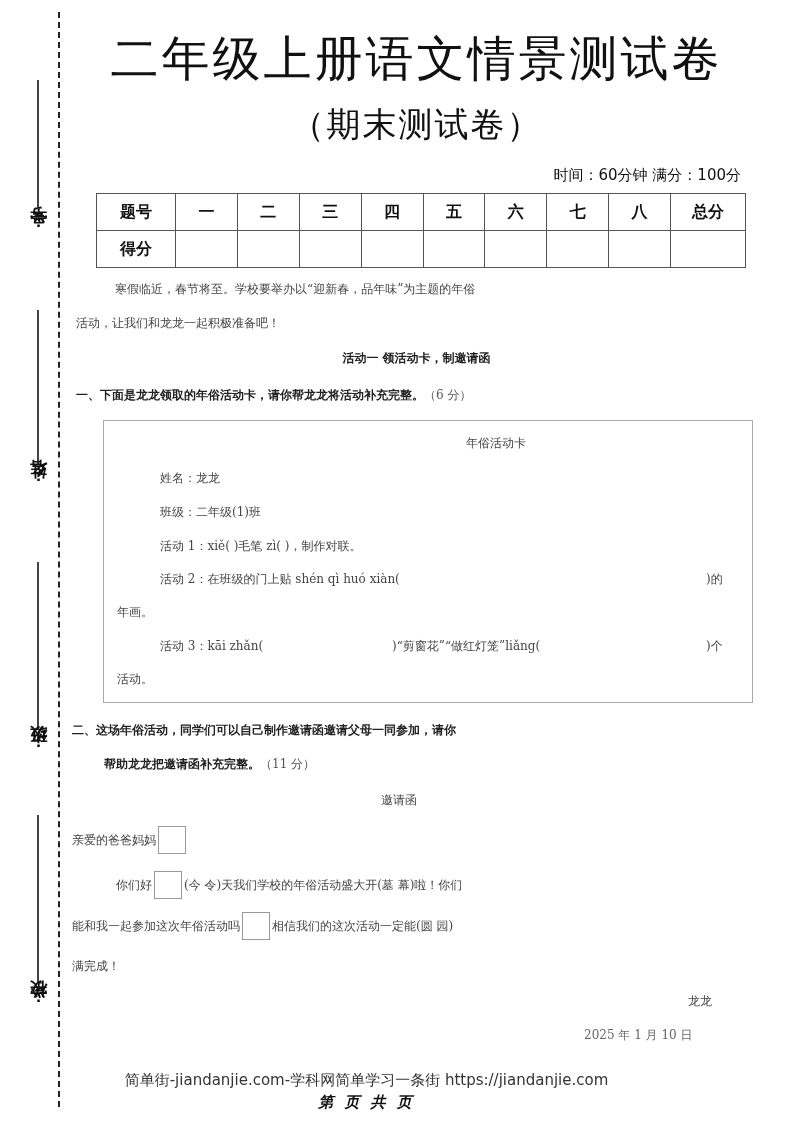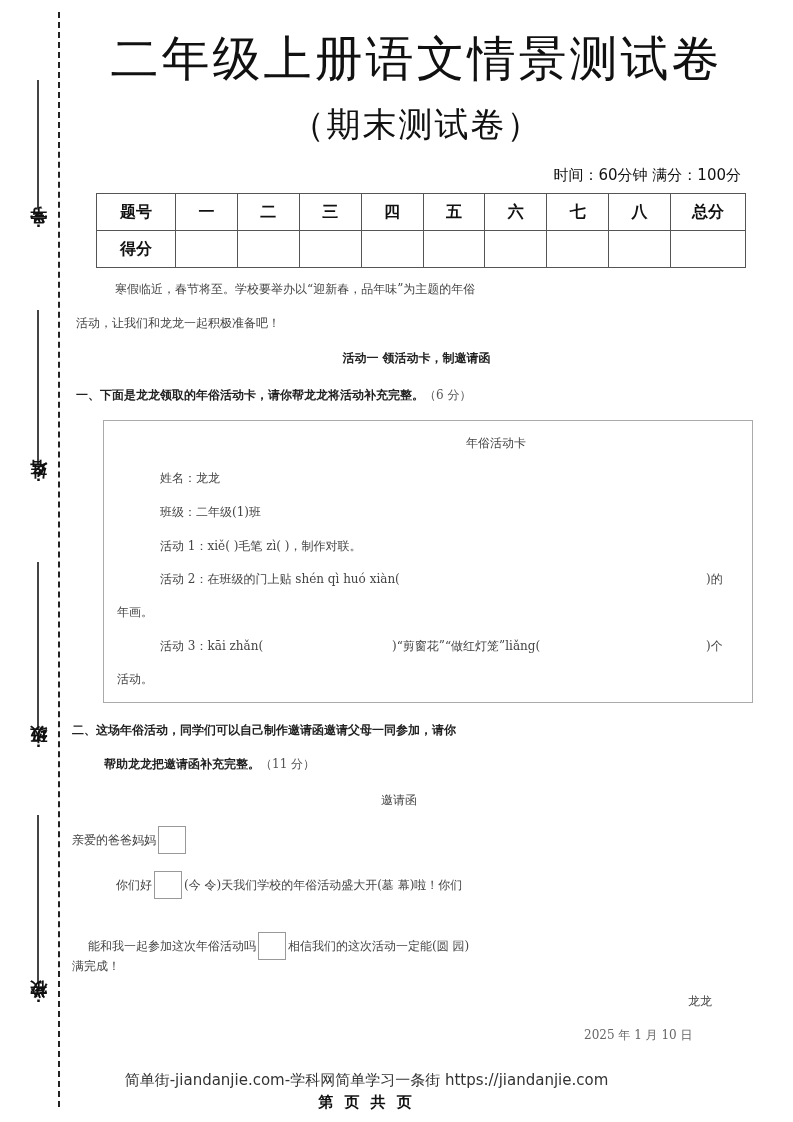--- a/index.html
+++ b/index.html
@@ -121,22 +121,22 @@
   <span>帮助龙龙把邀请函补充完整。</span><span style="font-weight:normal;color:#555;font-family:'DejaVu Serif',serif;">（11 分）</span>
 </div>
 <div class="p" style="left:0;width:773px;text-align:center;top:789px;padding-left:25px;">邀请函</div>
 
 <div class="p" style="left:72px;top:826px;">
   <span>亲爱的爸爸妈妈</span><span class="box"></span>
 </div>
 <div class="p" style="left:116px;top:871px;">
   <span>你们好</span><span class="box"></span><span>(今   令)天我们学校的年俗活动盛大开(墓   幕)啦！你们</span>
 </div>
-<div class="p" style="left:72px;top:932px;margin-left:16px;">
+<div class="p" style="left:72px;top:912px;">
   <span>能和我一起参加这次年俗活动吗</span><span class="box"></span><span>相信我们的这次活动一定能(圆   园)</span>
 </div>
 <div class="p" style="left:72px;top:955px;">满完成！</div>
 
 <div class="p" style="left:688px;top:990px;">龙龙</div>
 <div class="p" style="left:584px;top:1024px;color:#666;">2025 年 1 月 10 日</div>
 
 <div class="footer" style="top:1071px;font-size:15px;color:#333;padding-left:20px;">简单街-jiandanjie.com-学科网简单学习一条街 https://jiandanjie.com</div>
-<div class="footer" style="top:1093px;font-size:15px;color:#111;font-weight:bold;letter-spacing:3px;padding-left:20px;">第 页 共 页</div>
+<div class="footer" style="top:1093px;font-size:15px;color:#111;font-weight:bold;letter-spacing:3px;padding-left:20px;font-style:italic;">第 页 共 页</div>
 
 </body></html>

